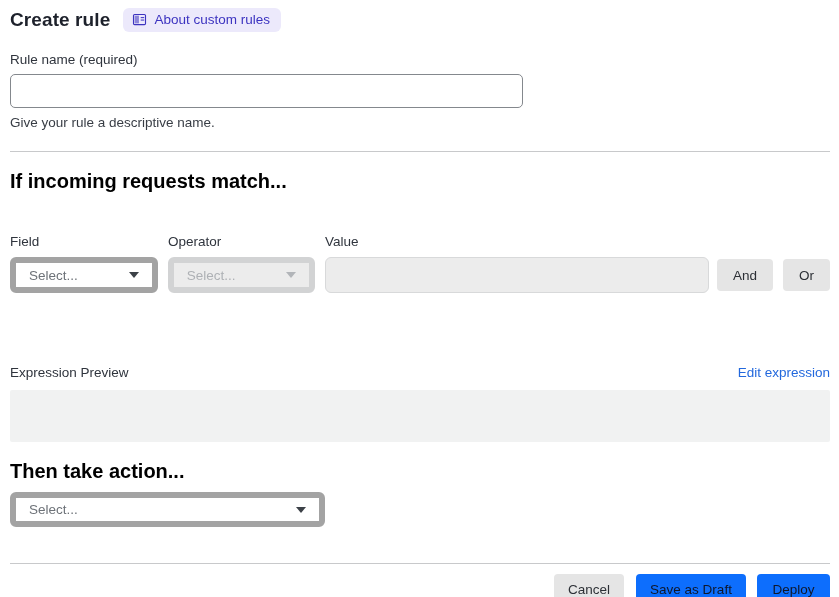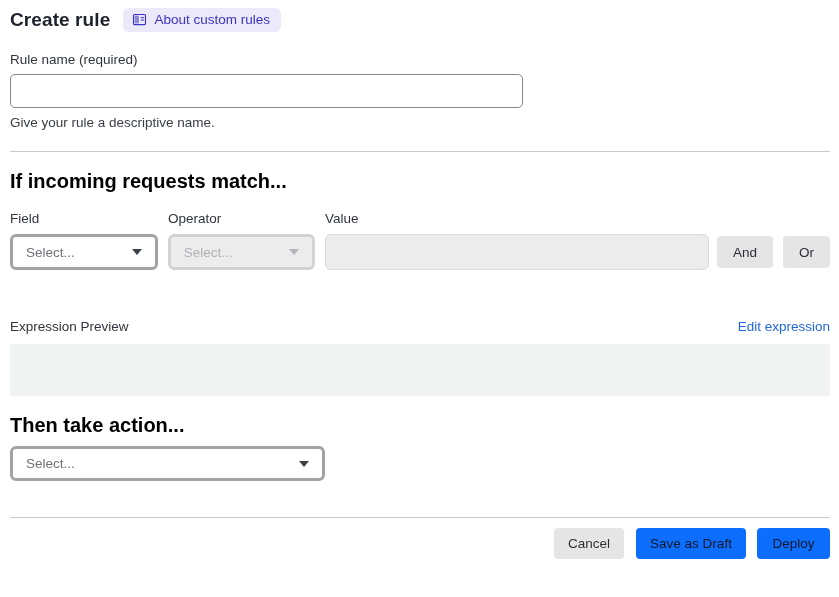--- a/index.html
+++ b/index.html
@@ -17,21 +17,21 @@
   .page-title { font-size: 19px; font-weight: 700; color: #1d212b; letter-spacing: .1px; }
   .about-badge {
     display: inline-flex; align-items: center; gap: 7px;
     background: #ece9fb; color: #3c33c0;
     font-size: 13.5px; padding: 4px 11px 5px 9px;
     border-radius: 6px; cursor: pointer; white-space: nowrap;
   }
   .about-badge svg { display: block; }
 
   
-  .field-label { font-size: 13.5px; color: #2f343d; }
+  .field-label { font-size: 13.5px; color: #2f343d; margin-top: 23px; }
   .lbl-rule-name { margin-top: 20px; }
   .helper-text { font-size: 13.5px; color: #383d45; margin-top: 7px; }
 
   
   .text-input {
     display: block; margin-top: 7px;
     width: 513px; height: 34px;
     border: 1px solid #84888d; border-radius: 5px;
     padding: 0 10px; font-size: 13.5px; color: #2e323a;
     font-family: "Liberation Sans", sans-serif;
@@ -43,21 +43,21 @@
   .section-heading { font-size: 20px; font-weight: 700; color: #000000; margin-top: 18px; }
 
   
   .labels-row { display: flex; margin-top: 18px; }
   .labels-row .col-field { width: 158px; }
   .labels-row .col-operator { width: 157px; }
   .controls-row { display: flex; align-items: center; margin-top: 8px; }
 
   .select-box {
     height: 36px; background: #fff;
-    border: 3px solid #a3a3a3; border-radius: 6px;
+    border: 6px solid #a3a3a3; border-radius: 6px;
     display: flex; align-items: center; justify-content: space-between;
     padding: 0 13px; font-size: 13.5px; color: #6d7278;
     cursor: pointer;
   }
   .select-box .caret {
     width: 0; height: 0;
     border-left: 5px solid transparent; border-right: 5px solid transparent;
     border-top: 6px solid #3c4147;
   }
   .select-box.disabled {

